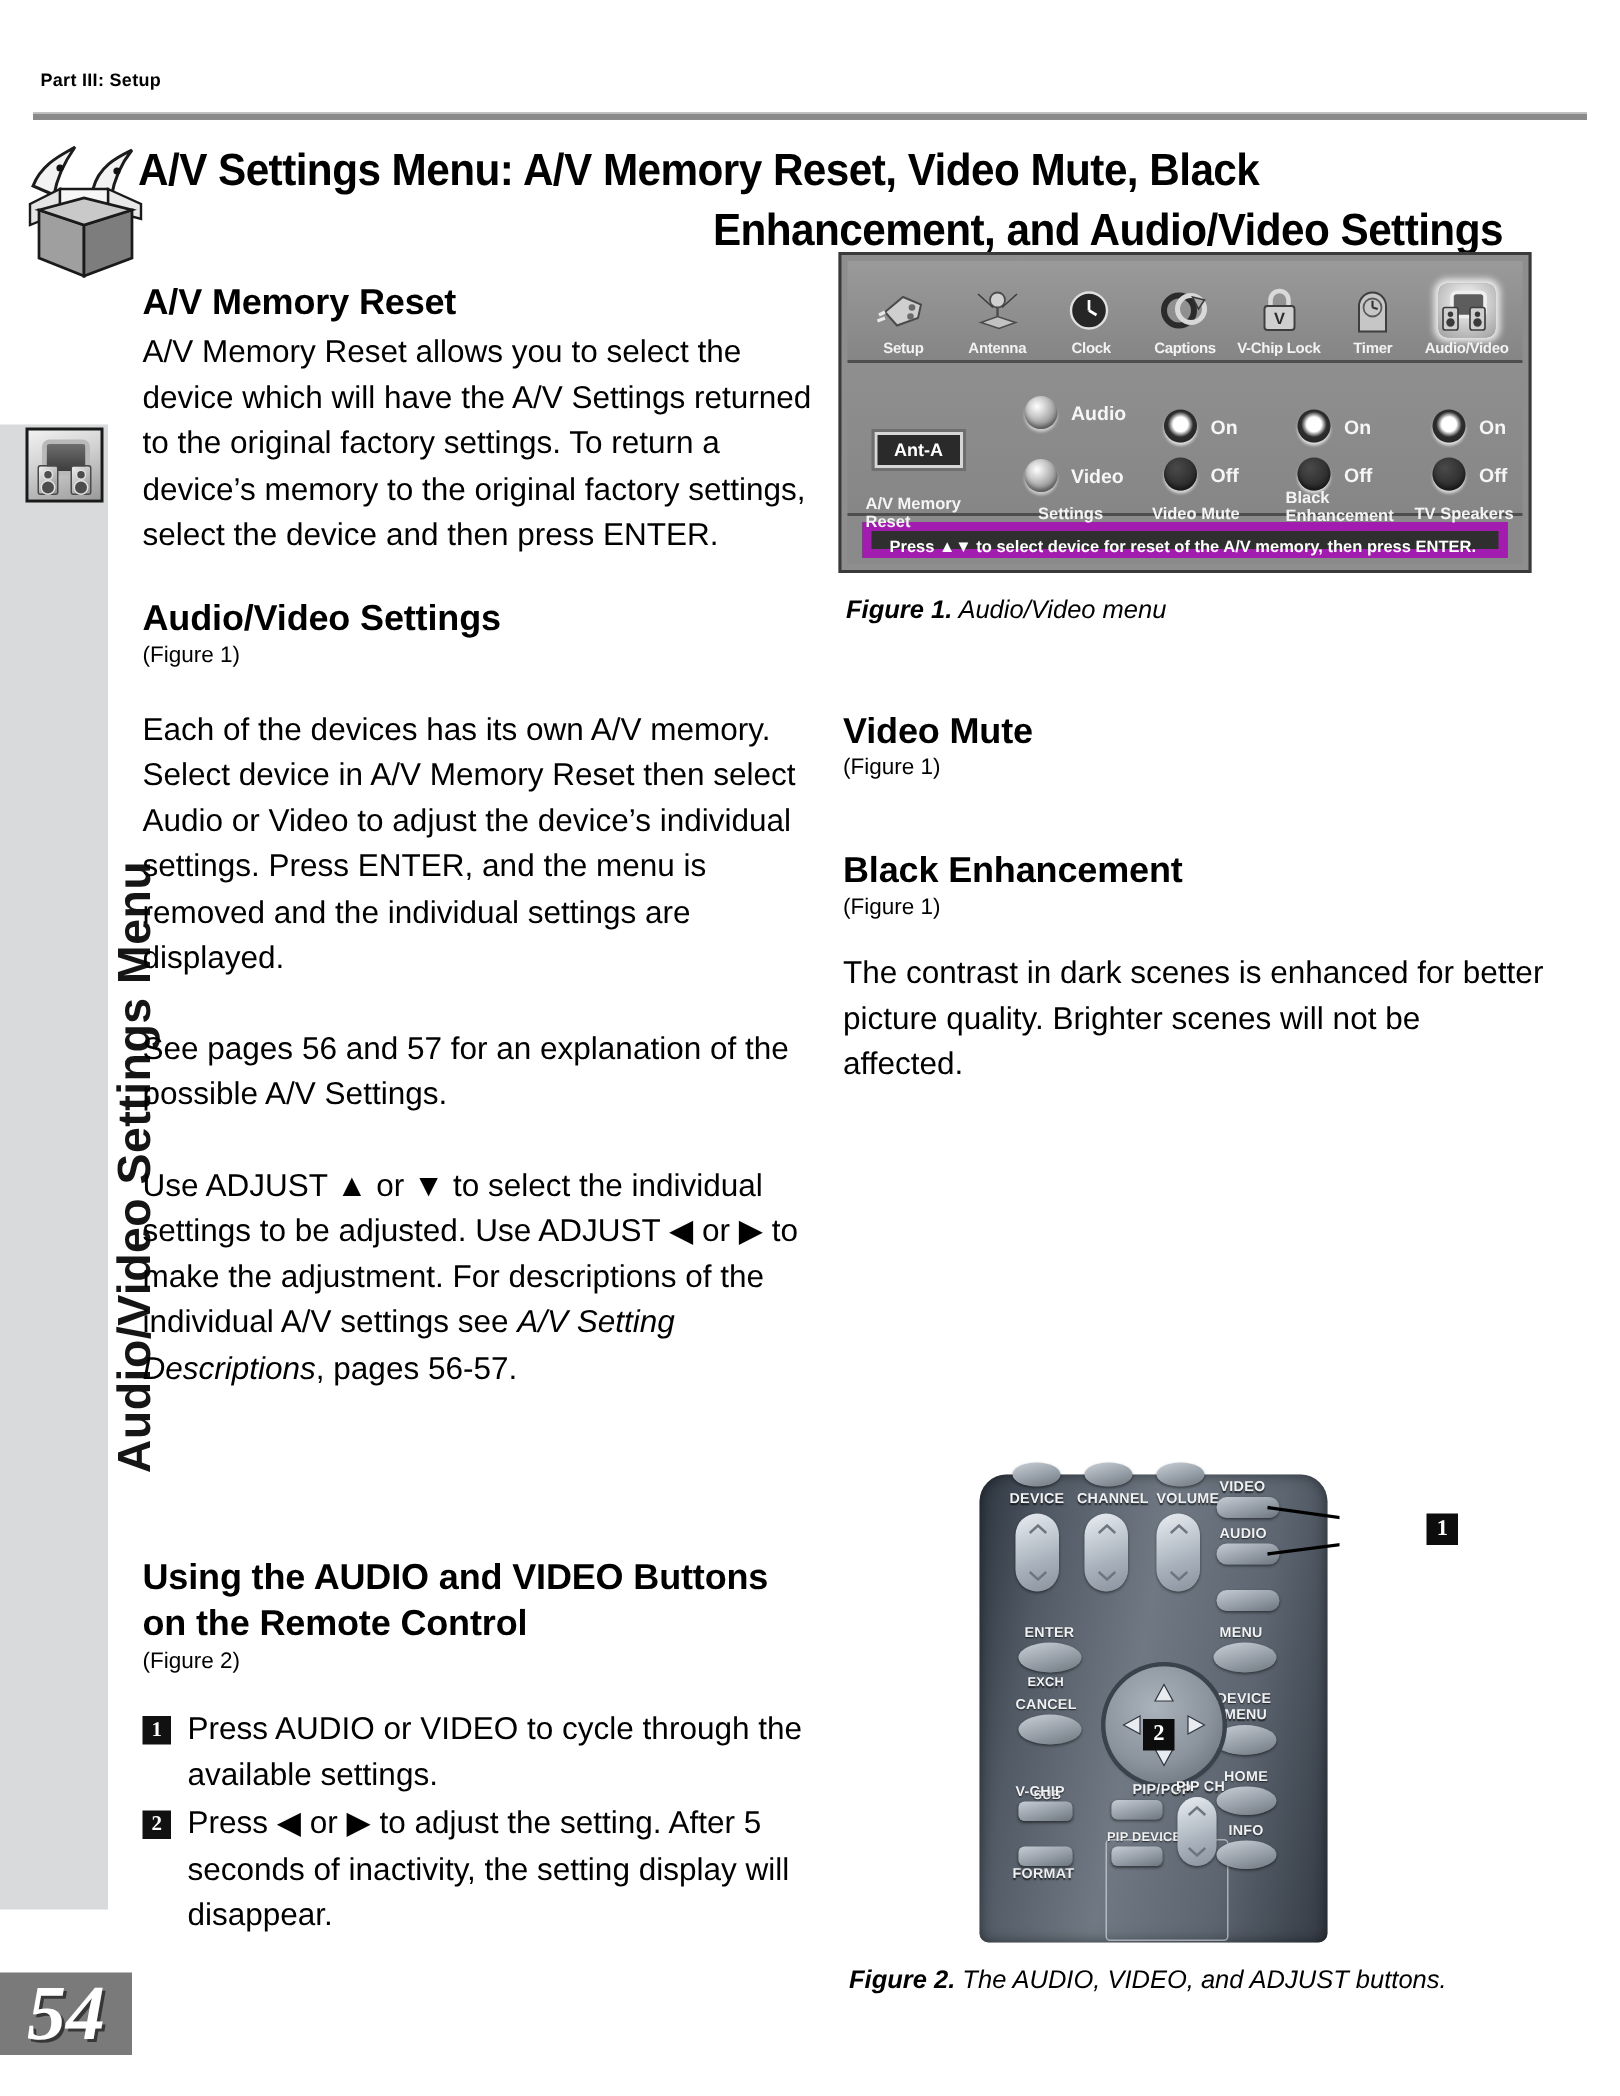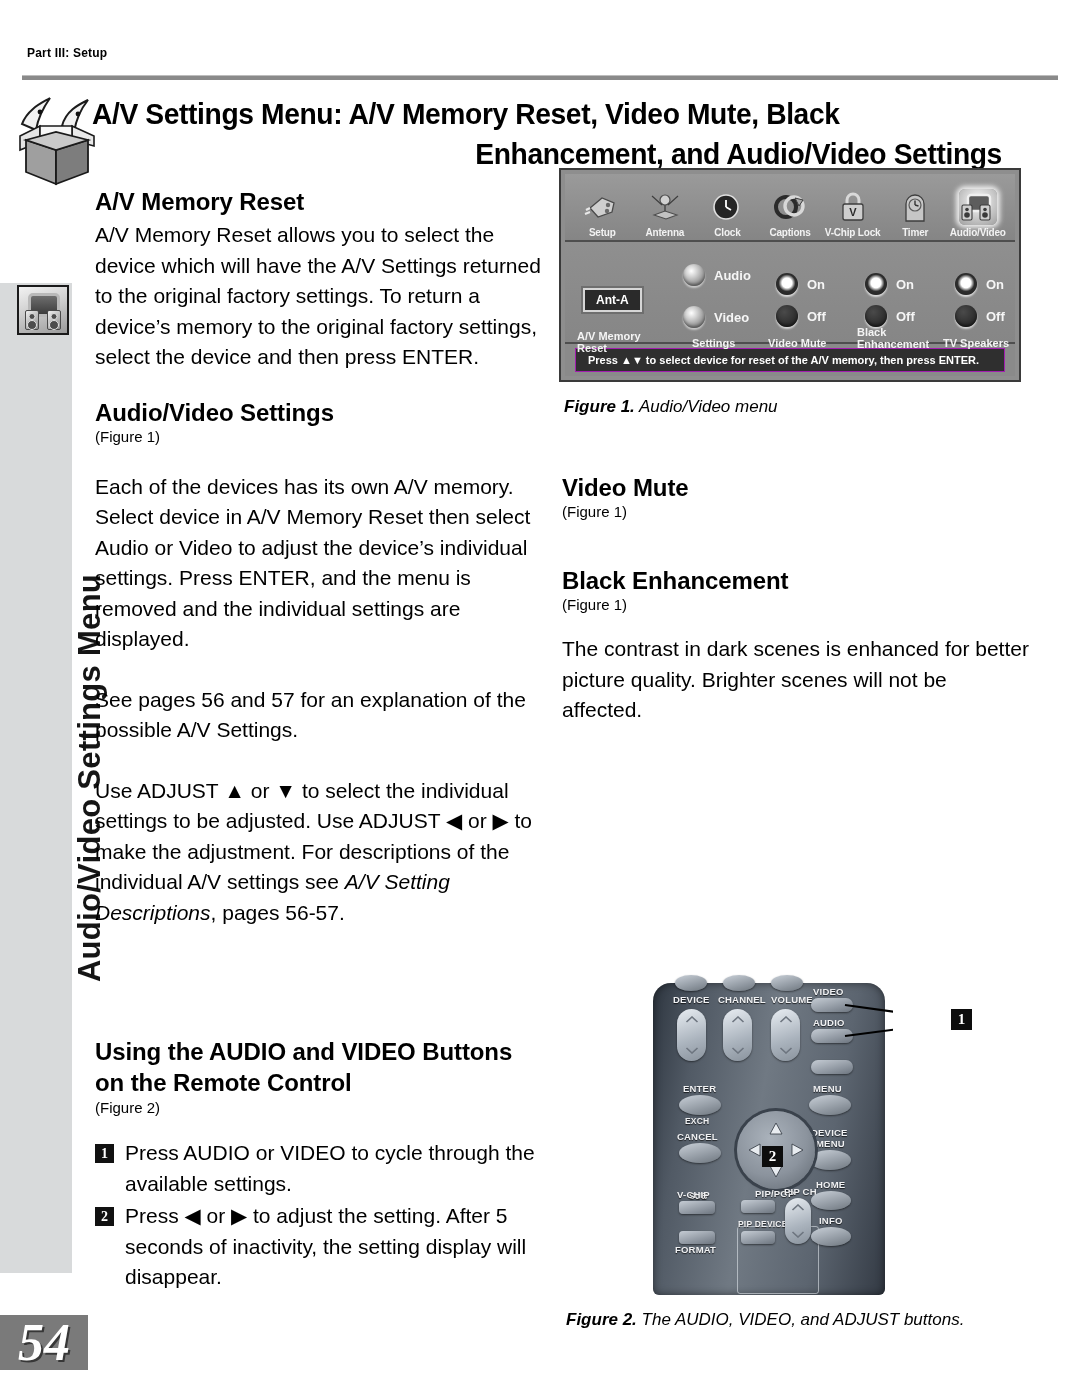--- a/index.html
+++ b/index.html
@@ -306,21 +306,21 @@
     font-weight: bold;
     color: #f4f4f4;
     line-height: 12px;
     white-space: nowrap;
   }
 
   .hint-bar {
     height: 24px;
     margin: 4px 10px 4px 10px;
     background: #2f2f2f;
-    border: 1px solid #a21caf;
+    border: 6px solid #a21caf;
     color: #ffffff;
     font-size: 11px;
     font-weight: bold;
     line-height: 22px;
     padding-left: 12px;
     box-sizing: border-box;
     white-space: nowrap;
   }
   .hint-wrap { border-top: 2px solid #4e4e4e; background:#8a8a8a; }
 

